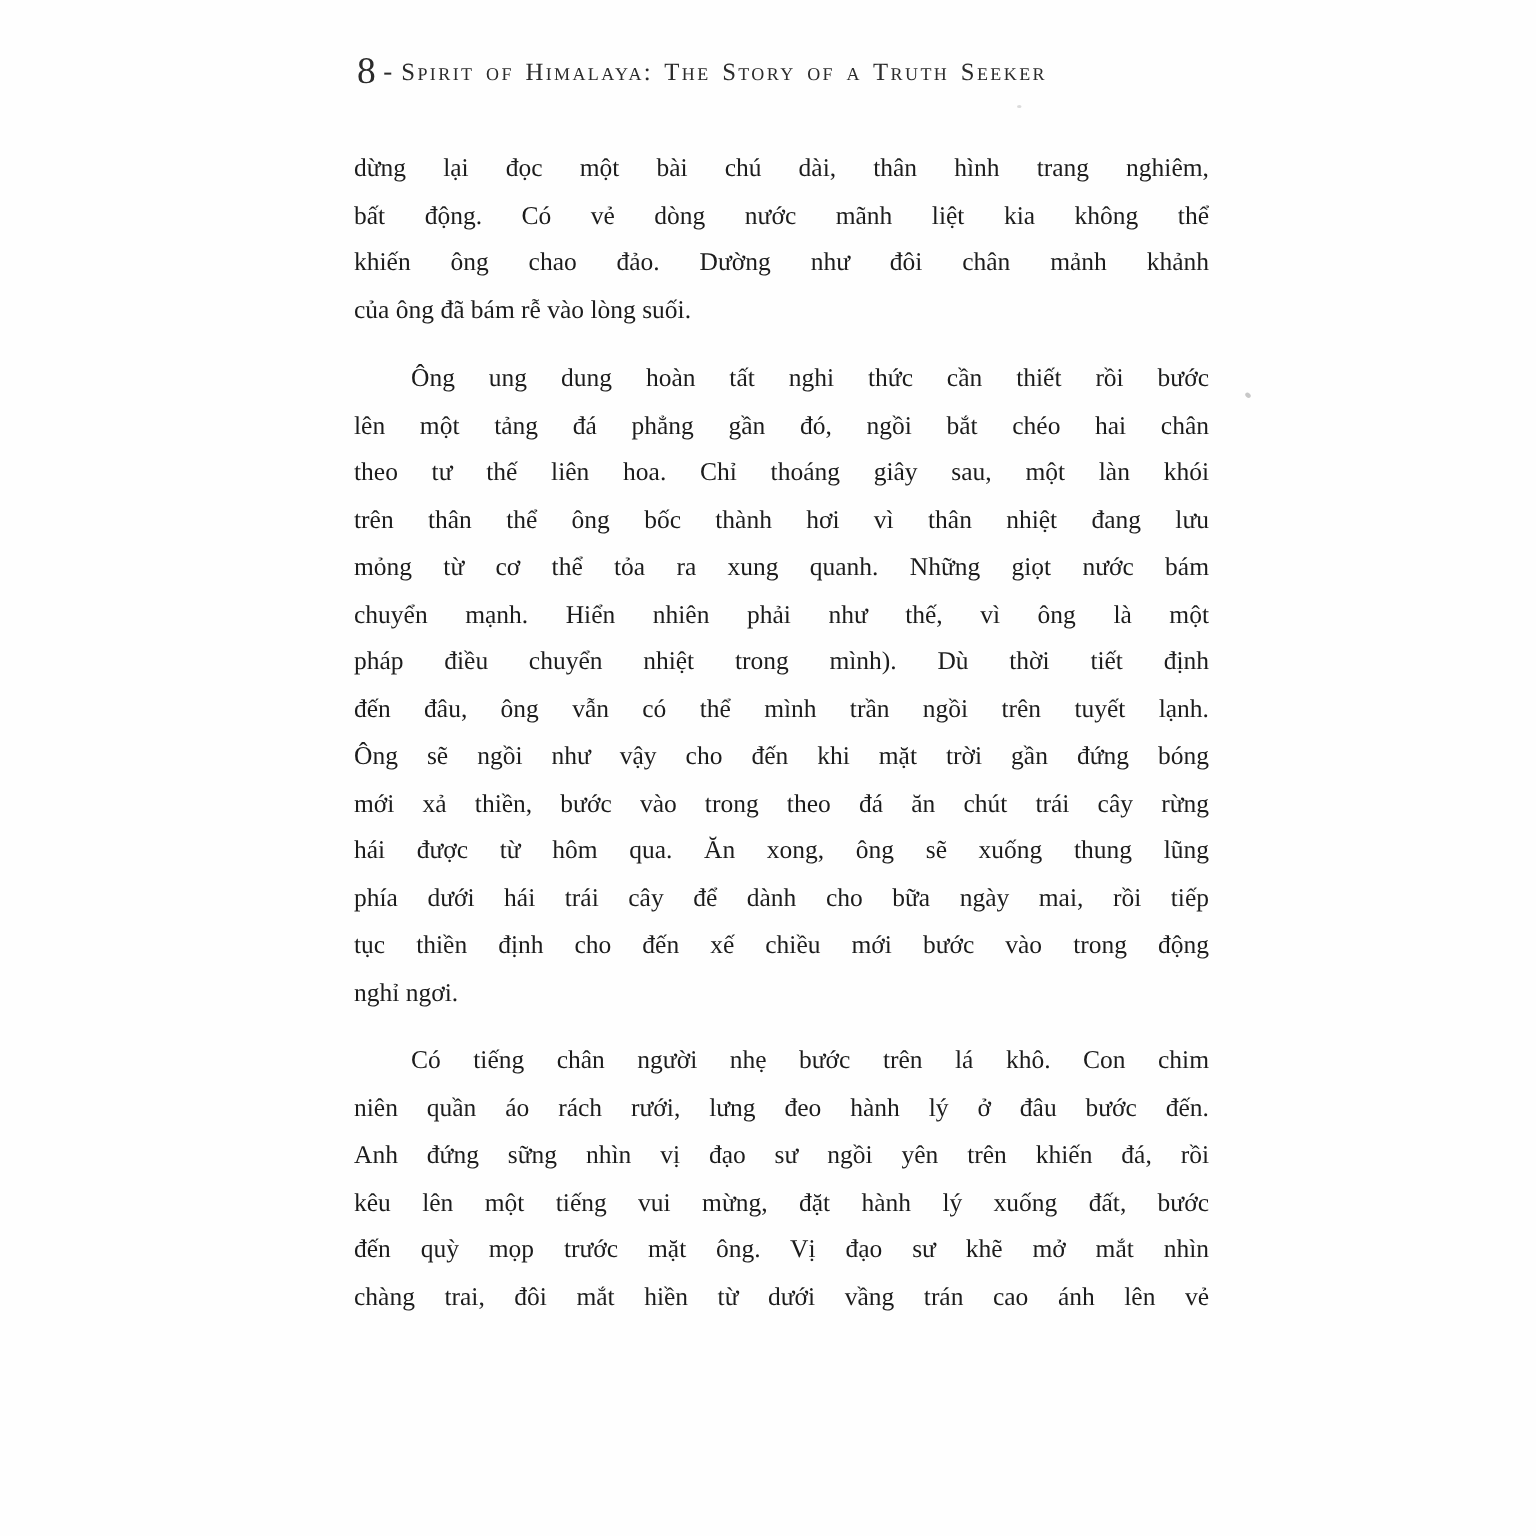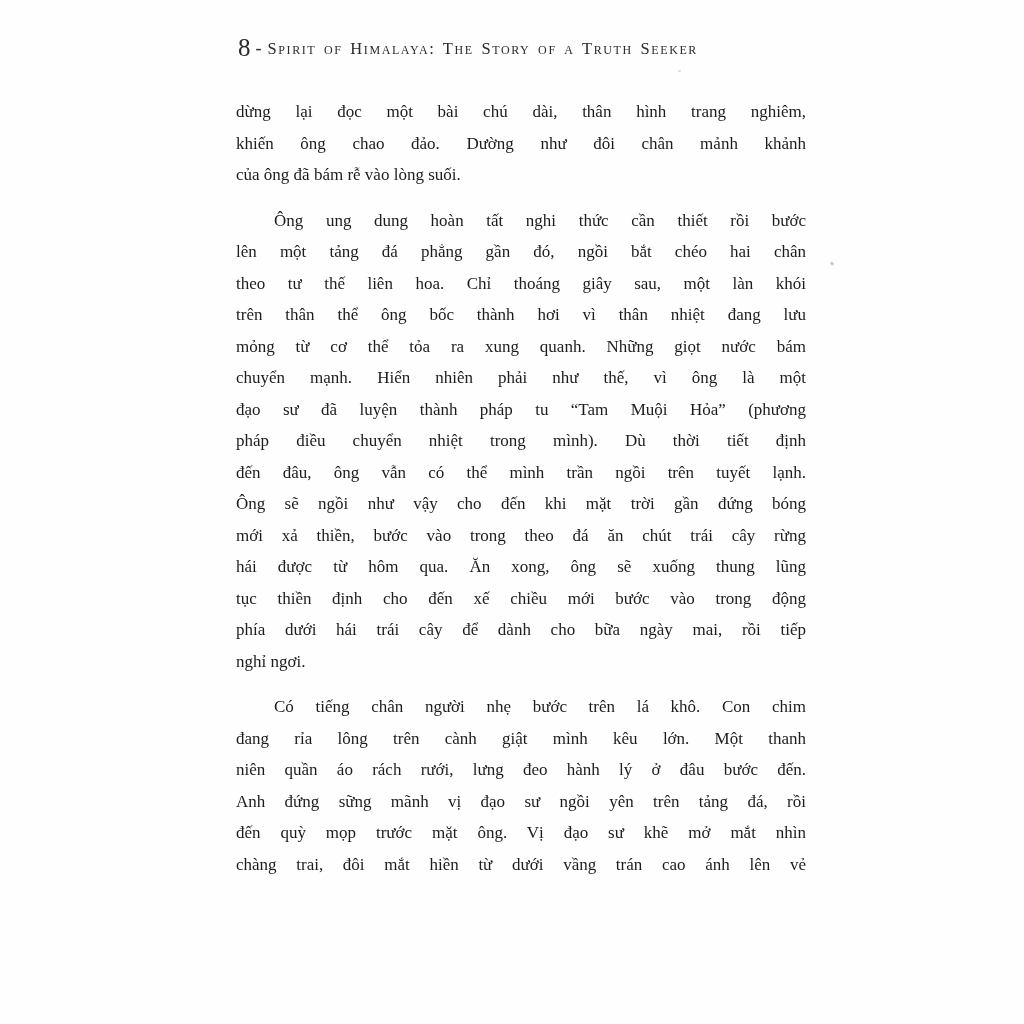--- a/index.html
+++ b/index.html
@@ -64,45 +64,45 @@
 
 <div class="page">
 
   <div class="page-header">
     <span class="page-number">8</span><span class="header-separator">-</span><span class="book-title">Spirit of Himalaya: The Story of a Truth Seeker</span>
   </div>
 
   <div class="text-body" id="text-body">
       <div class="paragraph">
         <div class="line">dừng lại đọc một bài chú dài, thân hình trang nghiêm,</div>
+        <div class="line">bất động. Có vẻ dòng nước mãnh liệt kia không thể</div>
         <div class="line">khiến ông chao đảo. Dường như đôi chân mảnh khảnh</div>
         <div class="line last">của ông đã bám rễ vào lòng suối.</div>
       </div>
       <div class="paragraph p-indent">
         <div class="line">Ông ung dung hoàn tất nghi thức cần thiết rồi bước</div>
         <div class="line">lên một tảng đá phẳng gần đó, ngồi bắt chéo hai chân</div>
         <div class="line">theo tư thế liên hoa. Chỉ thoáng giây sau, một làn khói</div>
         <div class="line">trên thân thể ông bốc thành hơi vì thân nhiệt đang lưu</div>
         <div class="line">mỏng từ cơ thể tỏa ra xung quanh. Những giọt nước bám</div>
         <div class="line">chuyển mạnh. Hiển nhiên phải như thế, vì ông là một</div>
-        <div class="line">đạo sư đã luyện thành pháp tu “Tam Muội Hỏa” (phương</div>
         <div class="line">pháp điều chuyển nhiệt trong mình). Dù thời tiết định</div>
         <div class="line">đến đâu, ông vẫn có thể mình trần ngồi trên tuyết lạnh.</div>
         <div class="line">Ông sẽ ngồi như vậy cho đến khi mặt trời gần đứng bóng</div>
         <div class="line">mới xả thiền, bước vào trong theo đá ăn chút trái cây rừng</div>
         <div class="line">hái được từ hôm qua. Ăn xong, ông sẽ xuống thung lũng</div>
+        <div class="line">phía dưới hái trái cây để dành cho bữa ngày mai, rồi tiếp</div>
         <div class="line">tục thiền định cho đến xế chiều mới bước vào trong động</div>
-        <div class="line">phía dưới hái trái cây để dành cho bữa ngày mai, rồi tiếp</div>
         <div class="line last">nghỉ ngơi.</div>
       </div>
       <div class="paragraph p-indent">
         <div class="line">Có tiếng chân người nhẹ bước trên lá khô. Con chim</div>
-        <div class="line">đang rỉa lông trên cành giật mình kêu lớn. Một thanh</div>
         <div class="line">niên quần áo rách rưới, lưng đeo hành lý ở đâu bước đến.</div>
-        <div class="line">Anh đứng sững mãnh vị đạo sư ngồi yên trên tảng đá, rồi</div>
+        <div class="line">Anh đứng sững nhìn vị đạo sư ngồi yên trên khiến đá, rồi</div>
+        <div class="line">kêu lên một tiếng vui mừng, đặt hành lý xuống đất, bước</div>
         <div class="line">đến quỳ mọp trước mặt ông. Vị đạo sư khẽ mở mắt nhìn</div>
         <div class="line">chàng trai, đôi mắt hiền từ dưới vầng trán cao ánh lên vẻ</div>
       </div>
     </div>
 
   <div class="scan-speck speck-1"></div>
   <div class="scan-speck speck-2"></div>
 
 </div>
 

